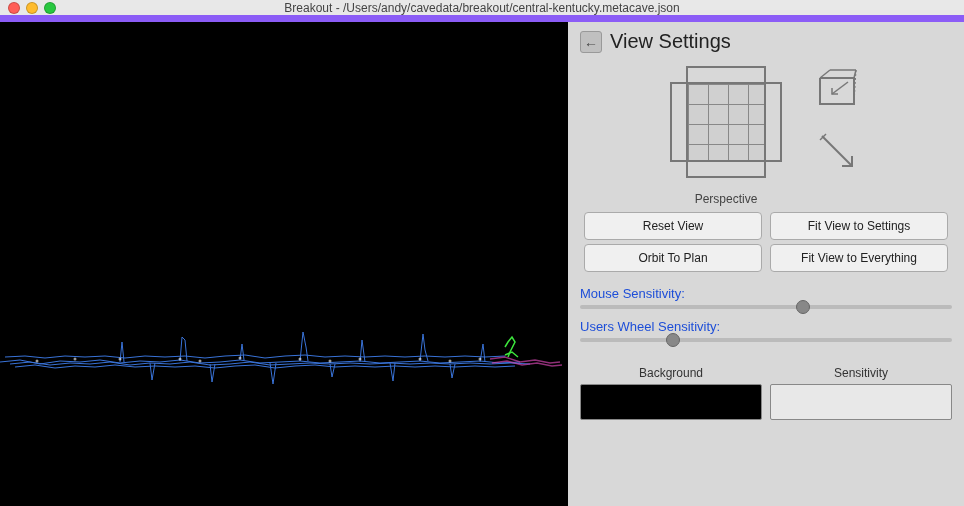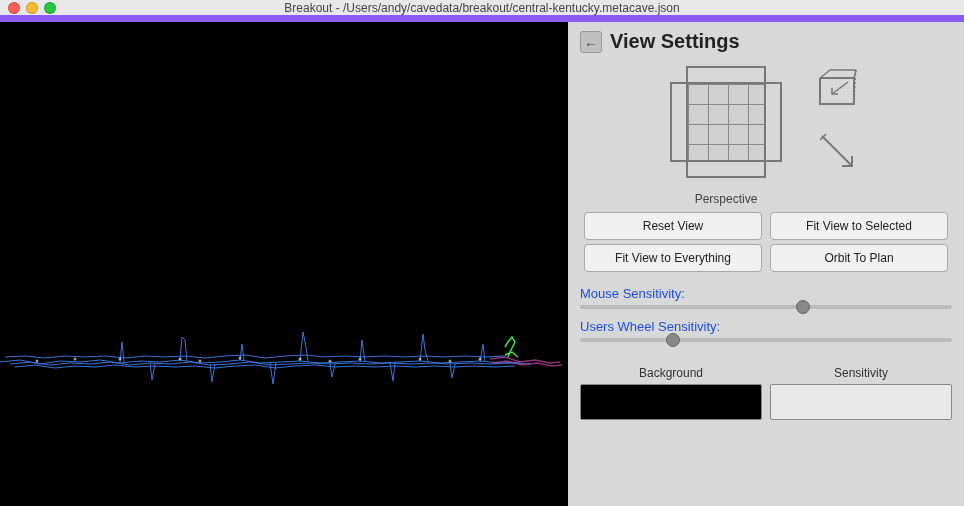--- a/index.html
+++ b/index.html
@@ -82,21 +82,21 @@
       border-radius: 3px;
       display: flex;
       align-items: center;
       justify-content: center;
       cursor: pointer;
       font-size: 14px;
       color: #444;
     }
     .panel-title {
       font-size: 20px;
-      font-weight: 700;
+      font-weight: 400;
       color: #222;
     }
 
     .icons-container {
       display: flex;
       align-items: flex-start;
       justify-content: center;
       gap: 30px;
       padding: 5px 20px 0;
     }
@@ -375,25 +375,25 @@
 
             <line x1="8" y1="14" x2="14" y2="8" stroke="#777" stroke-width="1.5"></line>
           </svg>
         </div>
       </div>
     </div>
 
     <div class="buttons-section">
       <div class="button-row">
         <button class="view-btn">Reset View</button>
-        <button class="view-btn">Fit View to Selected</button>
+        <button class="view-btn">Fit View to Settings</button>
       </div>
       <div class="button-row">
+        <button class="view-btn">Orbit To Plan</button>
         <button class="view-btn">Fit View to Everything</button>
-        <button class="view-btn">Orbit To Plan</button>
       </div>
     </div>
 
     <div class="sliders-section">
       <div class="slider-label">Mouse Sensitivity:</div>
       <div class="slider-track">
         <div class="slider-thumb" style="left: calc(60% - 7px);"></div>
       </div>
       <div class="slider-label">Users Wheel Sensitivity:</div>
       <div class="slider-track">

